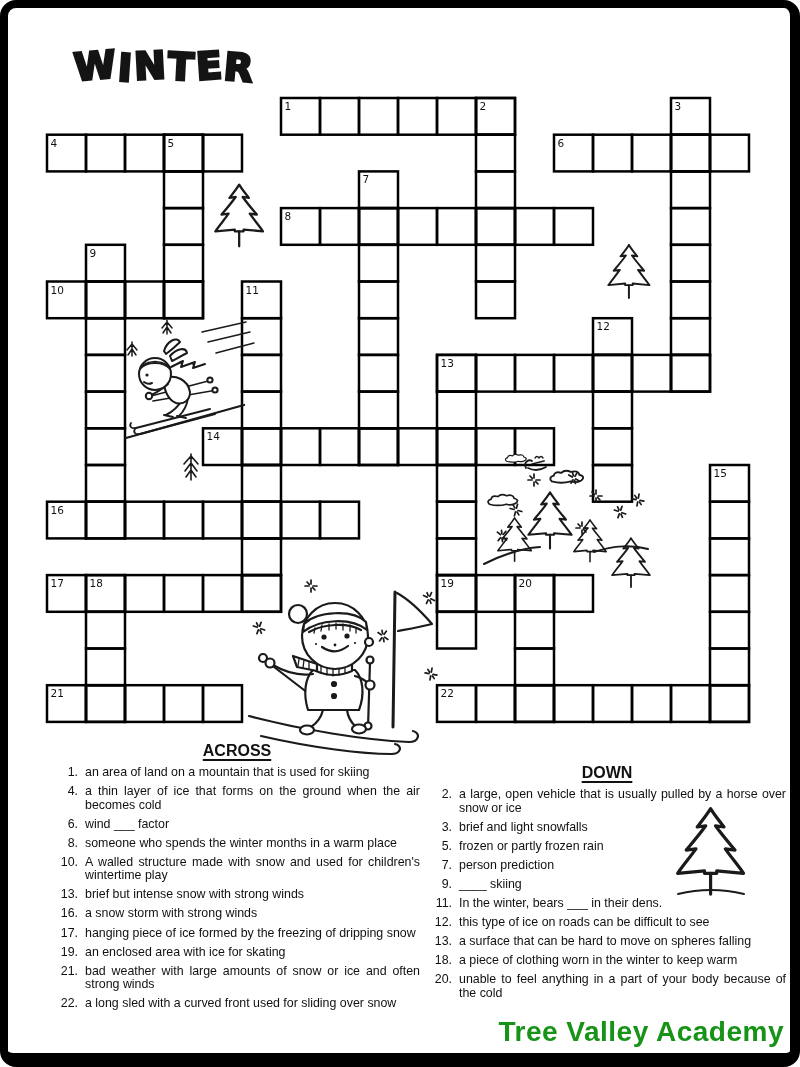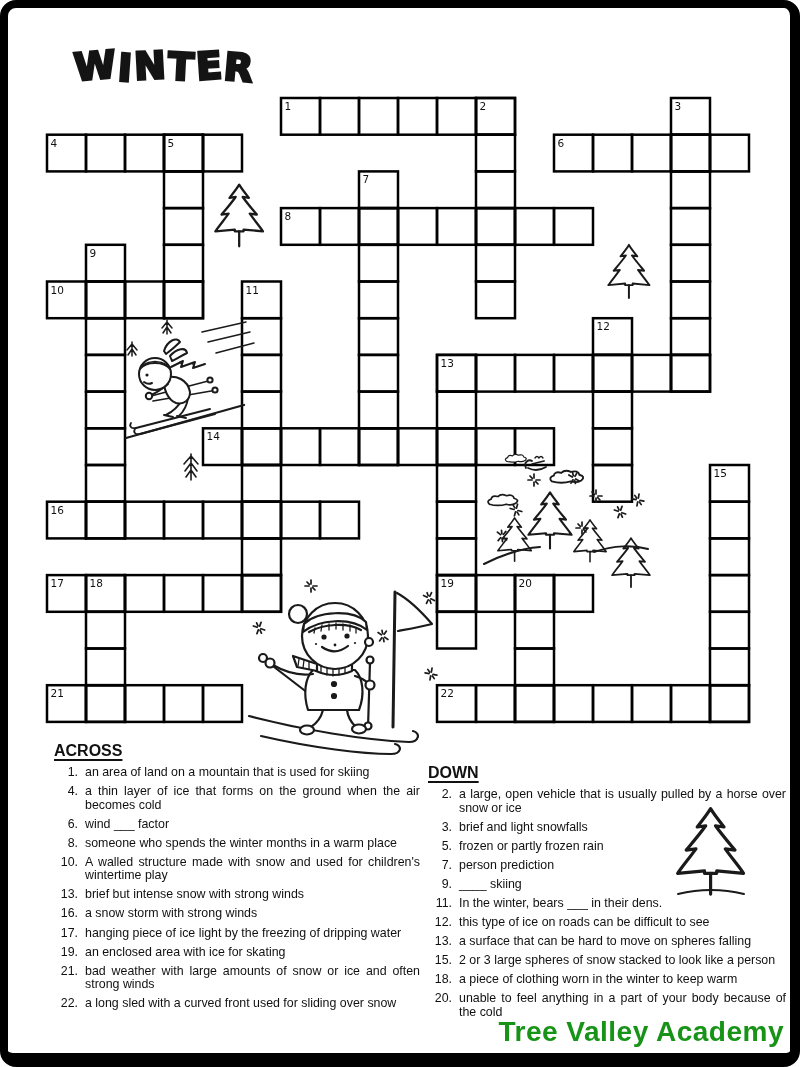--- a/index.html
+++ b/index.html
@@ -14,21 +14,21 @@
   .title span:nth-child(1){transform:rotate(-5deg);}
   .title span:nth-child(2){transform:rotate(4deg) translateY(2px);}
   .title span:nth-child(3){transform:rotate(-3deg);}
   .title span:nth-child(4){transform:rotate(3deg) translateY(1px);}
   .title span:nth-child(5){transform:rotate(-4deg);}
   .title span:nth-child(6){transform:rotate(5deg) translateY(2px);}
   svg.layer{position:absolute;left:0;top:0;}
   .illus{position:absolute;}
   .clue-col{position:absolute;}
   .clue-header{font-size:16px;font-weight:bold;text-decoration:underline;
-               text-underline-offset:3px;text-decoration-thickness:2px;margin:0 0 6px 0;}
+               text-underline-offset:3px;text-decoration-thickness:2px;margin:0 0 6px 0;text-align:center;}
   .clue{display:flex;margin-bottom:5.4px;font-size:12.4px;line-height:1.1;}
   .cnum{width:24px;text-align:right;padding-right:7px;flex:none;}
   .ctext{flex:1;text-align:justify;}
   .brand{position:absolute;right:16px;top:1016px;font-size:28px;font-weight:bold;
          letter-spacing:0.5px;}
 </style>
 </head>
 <body>
 
 <div class="page">
@@ -512,21 +512,21 @@
         <div class="clue">
           <span class="cnum">13.</span>
           <span class="ctext">brief but intense snow with strong winds</span>
         </div>
         <div class="clue">
           <span class="cnum">16.</span>
           <span class="ctext">a snow storm with strong winds</span>
         </div>
         <div class="clue">
           <span class="cnum">17.</span>
-          <span class="ctext">hanging piece of ice light by the freezing of dripping water</span>
+          <span class="ctext">hanging piece of ice formed by the freezing of dripping snow</span>
         </div>
         <div class="clue">
           <span class="cnum">19.</span>
           <span class="ctext">an enclosed area with ice for skating</span>
         </div>
         <div class="clue">
           <span class="cnum">21.</span>
           <span class="ctext">bad weather with large amounts of snow or ice and often strong winds</span>
         </div>
         <div class="clue">
@@ -565,24 +565,20 @@
         </div>
         <div class="clue">
           <span class="cnum">12.</span>
           <span class="ctext">this type of ice on roads can be difficult to see</span>
         </div>
         <div class="clue">
           <span class="cnum">13.</span>
           <span class="ctext">a surface that can be hard to move on spheres falling</span>
         </div>
         <div class="clue">
-          <span class="cnum">15.</span>
-          <span class="ctext">2 or 3 large spheres of snow stacked to look like a person</span>
-        </div>
-        <div class="clue">
           <span class="cnum">18.</span>
           <span class="ctext">a piece of clothing worn in the winter to keep warm</span>
         </div>
         <div class="clue">
           <span class="cnum">20.</span>
           <span class="ctext">unable to feel anything in a part of your body because of the cold</span>
         </div>
       </div>
   </div>
 

